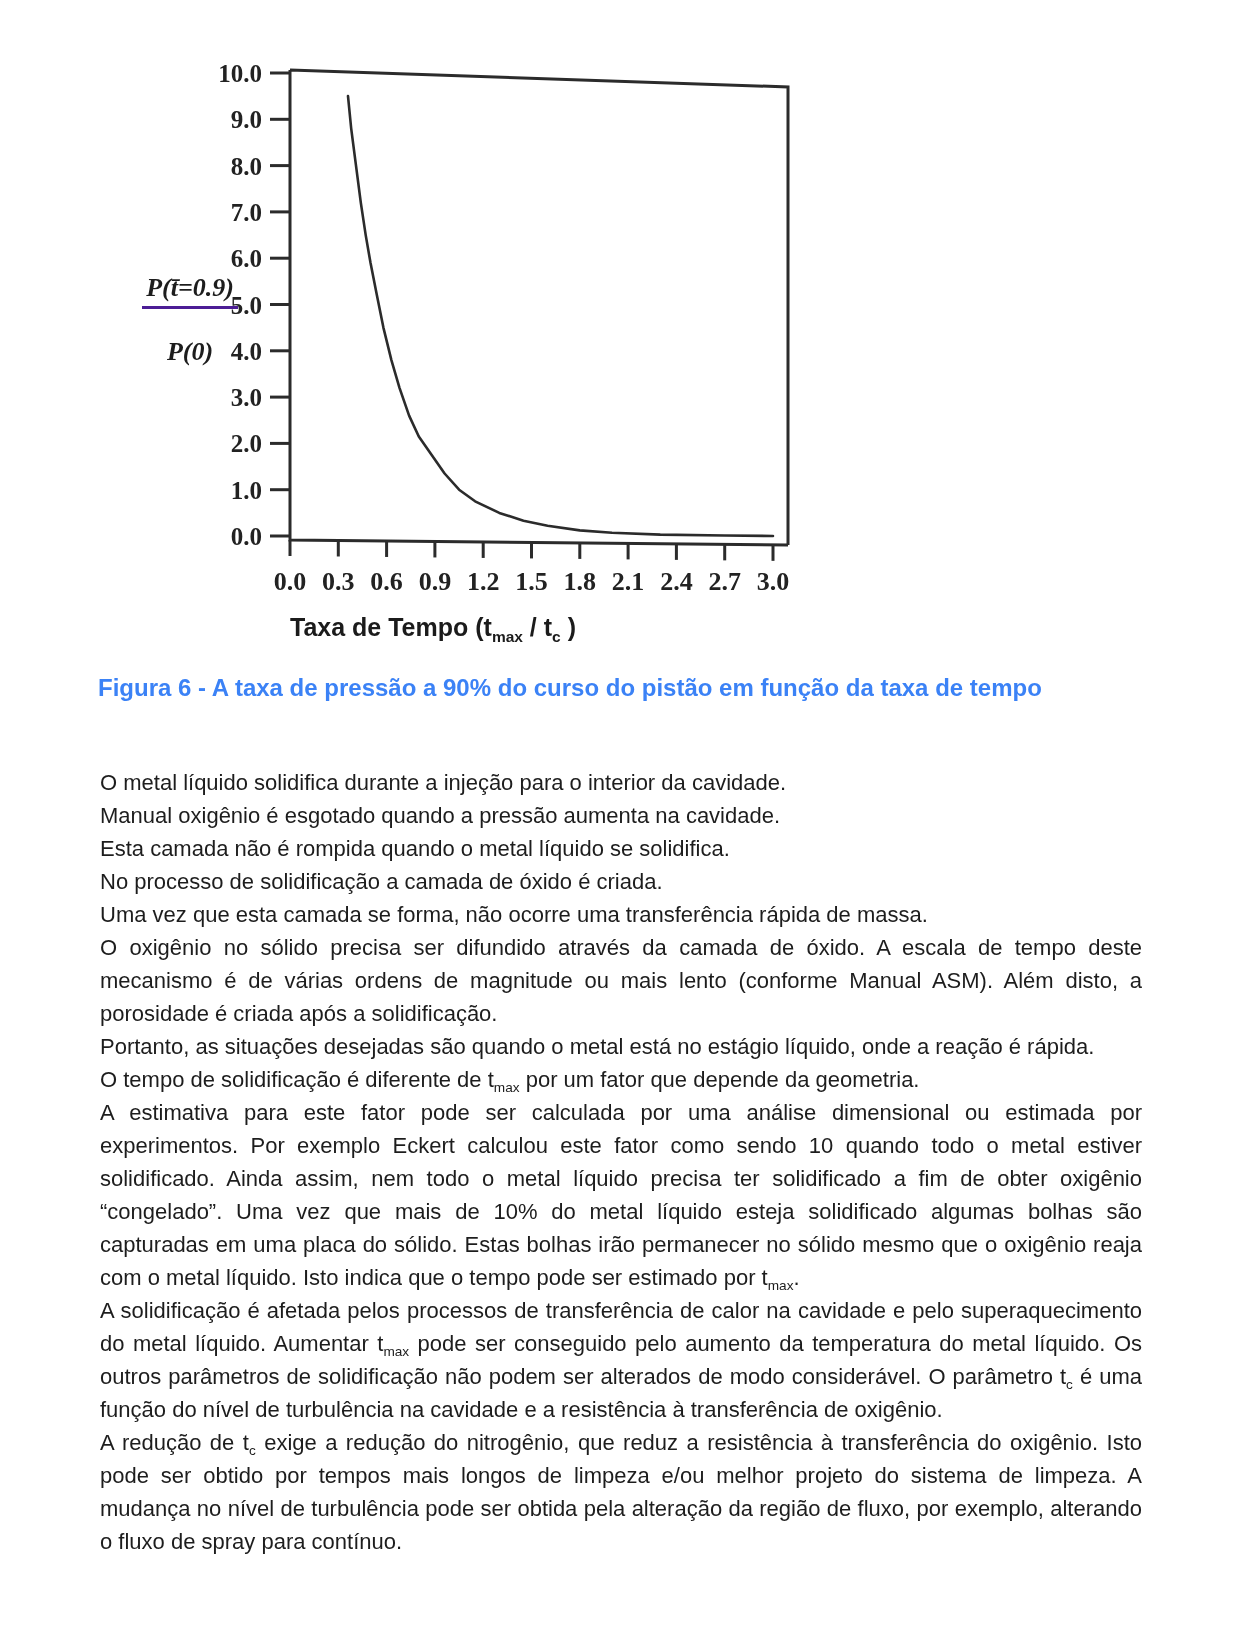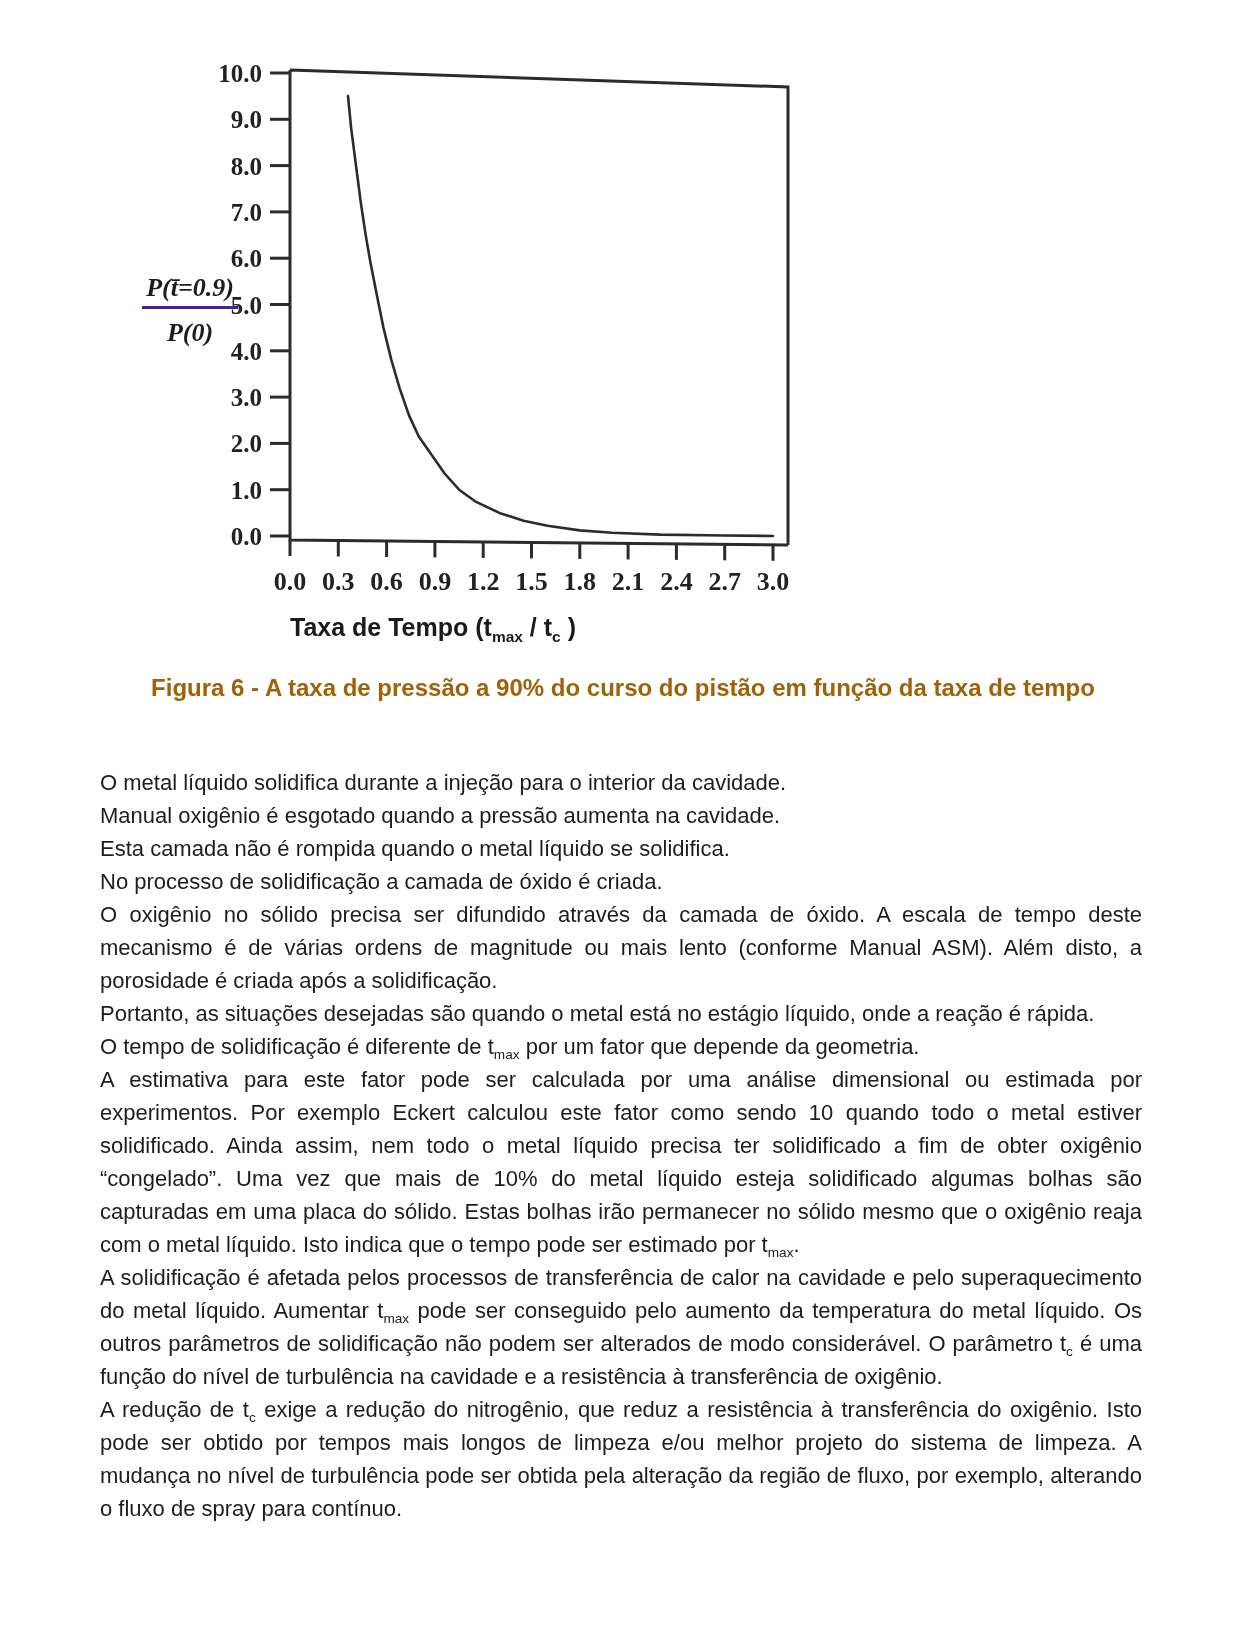--- a/index.html
+++ b/index.html
@@ -44,40 +44,40 @@
     color:#1d1d1d;
     line-height:1.1;
   }
   .yfrac .num{
     display:inline-block;
     border-bottom:3px solid #4c1d95;
     padding:0 4px 3px 4px;
   }
   .yfrac .den{
     display:block;
-    padding-top:10px;
+    padding-top:4px;
+    margin-top:25px;
   }
   .xlabel{
     position:absolute;
     left:195px; top:585px;
     width:483px;
     text-align:left;
     font-weight:bold;
     font-size:25px;
     color:#1b1b1b;
     white-space:nowrap;
   }
   .caption{
     position:absolute;
     left:98px; top:674px;
     width:1050px;
     font-weight:bold;
     font-size:24px;
-    color:#a16207;
-    text-align:center;
+    color:#3b82f6;
   }
   
   .body-text{
     position:absolute;
     left:100px; top:766px;
     width:1042px;
     font-size:22px;
     line-height:33px;
     text-align:justify;
     color:#1d1d1d;
@@ -151,20 +151,21 @@
     </div>
 
     <figcaption class="caption">Figura 6 - A taxa de pressão a 90% do curso do pistão em função da taxa de tempo</figcaption>
   </figure>
 
   <div class="body-text" id="body-text">
       <p class="para">O metal líquido solidifica durante a injeção para o interior da cavidade.</p>
       <p class="para">Manual oxigênio é esgotado quando a pressão aumenta na cavidade.</p>
       <p class="para">Esta camada não é rompida quando o metal líquido se solidifica.</p>
       <p class="para">No processo de solidificação a camada de óxido é criada.</p>
+      <p class="para">Uma vez que esta camada se forma, não ocorre uma transferência rápida de massa.</p>
       <p class="para">O oxigênio no sólido precisa ser difundido através da camada de óxido. A escala de tempo deste mecanismo é de várias ordens de magnitude ou mais lento (conforme Manual ASM). Além disto, a porosidade é criada após a solidificação.</p>
       <p class="para">Portanto, as situações desejadas são quando o metal está no estágio líquido, onde a reação é rápida.</p>
       <p class="para">O tempo de solidificação é diferente de t<sub>max</sub> por um fator que depende da geometria.</p>
       <p class="para">A estimativa para este fator pode ser calculada por uma análise dimensional ou estimada por experimentos. Por exemplo Eckert calculou este fator como sendo 10 quando todo o metal estiver solidificado. Ainda assim, nem todo o metal líquido precisa ter solidificado a fim de obter oxigênio “congelado”. Uma vez que mais de 10% do metal líquido esteja solidificado algumas bolhas são capturadas em uma placa do sólido. Estas bolhas irão permanecer no sólido mesmo que o oxigênio reaja com o metal líquido. Isto indica que o tempo pode ser estimado por t<sub>max</sub>.</p>
       <p class="para">A solidificação é afetada pelos processos de transferência de calor na cavidade e pelo superaquecimento do metal líquido. Aumentar t<sub>max</sub> pode ser conseguido pelo aumento da temperatura do metal líquido. Os outros parâmetros de solidificação não podem ser alterados de modo considerável. O parâmetro t<sub>c</sub> é uma função do nível de turbulência na cavidade e a resistência à transferência de oxigênio.</p>
       <p class="para">A redução de t<sub>c</sub> exige a redução do nitrogênio, que reduz a resistência à transferência do oxigênio. Isto pode ser obtido por tempos mais longos de limpeza e/ou melhor projeto do sistema de limpeza. A mudança no nível de turbulência pode ser obtida pela alteração da região de fluxo, por exemplo, alterando o fluxo de spray para contínuo.</p>
     </div>
 
 </div>
 

